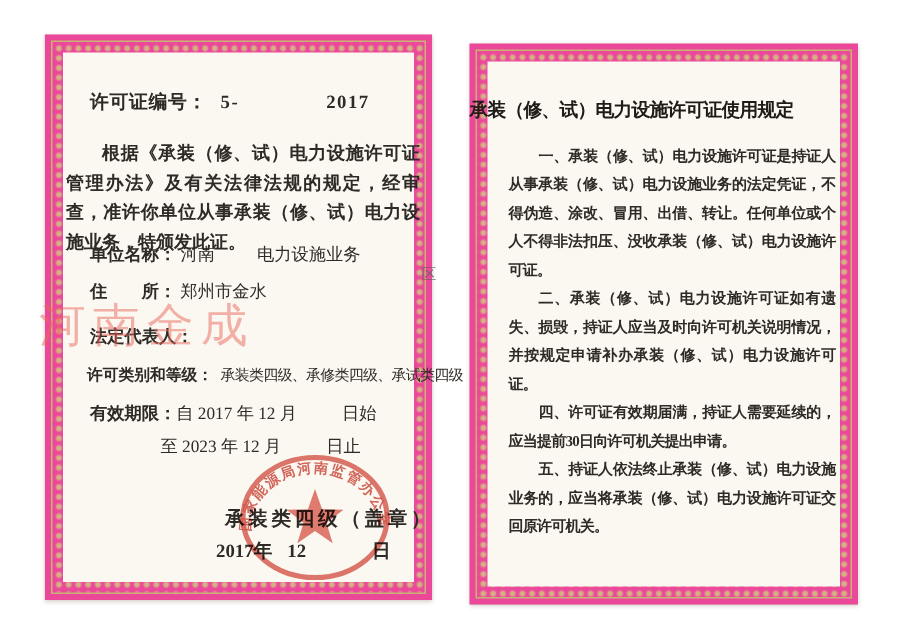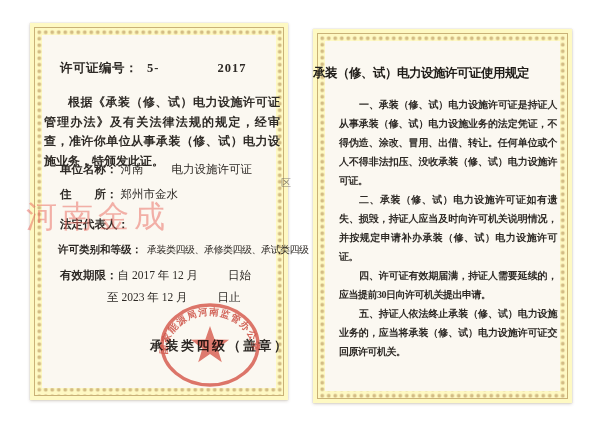--- a/index.html
+++ b/index.html
@@ -2,21 +2,21 @@
 <html><head>
 <meta charset="utf-8">
 <style>
   html,body{margin:0;padding:0;}
   body{
     width:600px;height:424px;position:relative;background:#ffffff;
     font-family:"Liberation Serif","DejaVu Serif",serif;
     overflow:hidden;
   }
   .page{
-    position:absolute;background:#fef9c3;
+    position:absolute;background:#ec4899;
     box-shadow:0 1px 3px rgba(110,95,70,.28), 0 0 1px rgba(120,105,80,.35);
   }
   .page-left{left:30px;top:23px;width:258px;height:377px;}
   .page-right{left:313px;top:29px;width:259px;height:374px;}
   .lace{
     position:absolute;inset:4px;border:1px solid #c9b176;
     background-image:radial-gradient(circle, rgba(209,185,128,.95) 1.3px, rgba(214,193,140,.35) 2px, rgba(0,0,0,0) 2.7px);
     background-size:6.5px 6.5px;background-position:1px 1px;
   }
   .paper{position:absolute;inset:12px;background:#fbf8f1;}
@@ -73,21 +73,21 @@
   <div class="paper"></div>
 
   <div class="abs license-line">
     <span>许可证编号：</span><span class="license-num">5-</span><span class="license-year">2017</span>
   </div>
 
   <div class="intro">根据《承装（修、试）电力设施许可证管理办法》及有关法律法规的规定，经审查，准许你单位从事承装（修、试）电力设施业务，特颁发此证。</div>
 
   <div class="abs row-unit">
     <span class="lbl">单位名称：</span>
-    <span>河南</span><span class="gap28"></span><span>电力设施许可证</span>
+    <span>河南</span><span class="gap28"></span><span>电力设施业务</span>
   </div>
 
   <div class="abs row-addr">
     <span class="lbl">住　　所：</span>
     <span>郑州市金水</span>
   </div>
 
   <div class="abs row-legal">
     <span class="lbl">法定代表人：</span>
   </div>
@@ -99,20 +99,23 @@
   <div class="abs row-valid1">
     <span class="lbl">有效期限：</span><span>自 2017 年 12 月</span><span class="gap30"></span><span>日始</span>
   </div>
 
   <div class="abs row-valid2">
     <span>至 2023 年 12 月</span><span class="gap30"></span><span>日止</span>
   </div>
 
   <div class="abs authority">承装类四级（盖章）</div>
 
+  <div class="abs issue-date">
+    <span>2017年</span><span class="m">12</span><span class="d">日</span>
+  </div>
 
   <svg class="seal" width="104" height="88" viewBox="0 0 104 88">
     <defs>
       <path id="sealArc" d="M 10,60 A 43,37 0 1 1 94,60" fill="none"></path>
     </defs>
     <ellipse cx="52" cy="45" rx="48" ry="40" fill="none" stroke="#d5493d" stroke-width="3.4" opacity="0.85"></ellipse>
     <polygon points="52,26 56.7,39.5 71,39.8 59.6,48.5 63.8,62.2 52,54 40.2,62.2 44.4,48.5 33,39.8 47.3,39.5" fill="#d5493d" opacity="0.82"></polygon>
     <text font-size="9.5" fill="#cc4237" letter-spacing="1.2" opacity="0.9" font-weight="bold">
       <textPath href="#sealArc" startOffset="4%">国家能源局河南监管办公室</textPath>
     </text>

